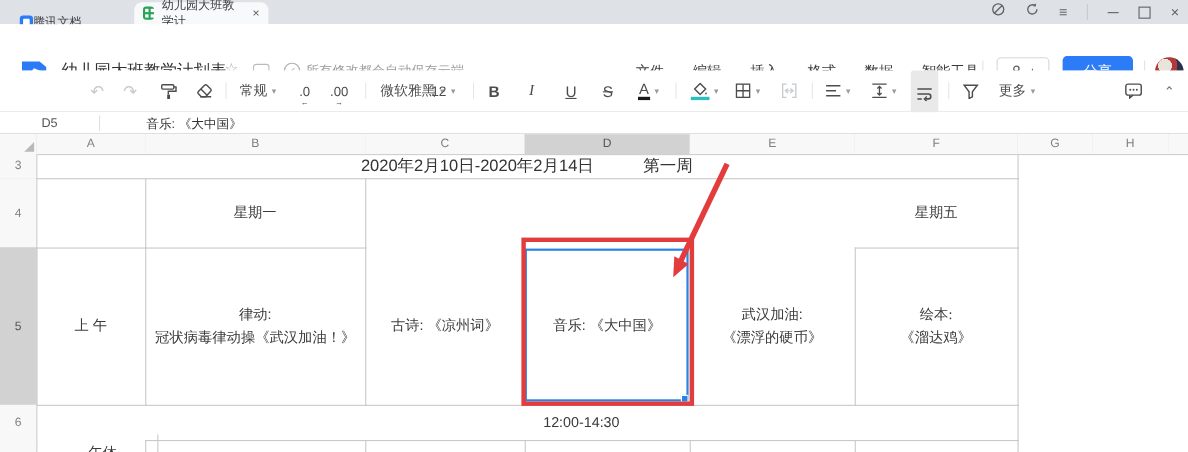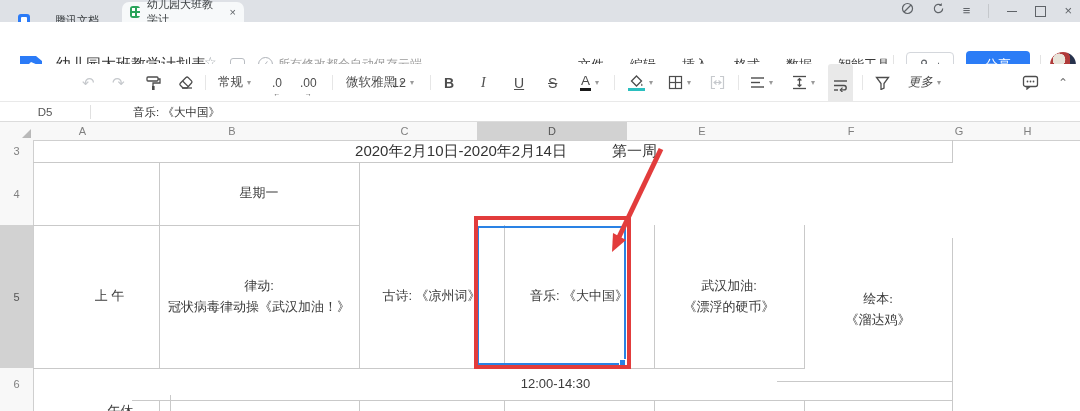--- a/index.html
+++ b/index.html
@@ -2,21 +2,21 @@
 <html><head>
 <meta charset="utf-8">
 <style>
   html,body{margin:0;padding:0;}
   body{width:1080px;height:411px;position:relative;overflow:hidden;background:#fff;
        font-family:"Liberation Sans","DejaVu Sans",sans-serif;color:#333;}
   .abs{position:absolute;box-sizing:border-box;}
   .flex{display:flex;align-items:center;}
   
   .titlebar{left:0;top:0;width:1080px;height:22px;background:#dee1e6;}
-  .tab1{left:10px;top:0;height:40px;padding:0 8px;gap:25px;font-size:11px;color:#3c4043;}
+  .tab1{left:10px;top:0;height:40px;padding:0 8px;gap:0;font-size:11px;color:#3c4043;}
   .tab2{left:122px;top:2px;width:122px;height:20px;background:#f7f9fa;border-radius:7px 7px 0 0;
         padding:0 8px;gap:7px;font-size:11px;color:#3c4043;}
   .favicon1{width:12px;height:12px;border-radius:3px;background:#2b7bf7;position:relative;}
   .favicon1::after{content:"";position:absolute;left:3px;top:3px;width:6px;height:6px;border-radius:1px;background:#fff;}
   .favicon2{width:12px;height:12px;border-radius:3px;background:#29a35a;position:relative;}
   .favicon2::after{content:"";position:absolute;left:2px;top:2px;width:8px;height:8px;
     background:
       linear-gradient(#fff,#fff) 0 0/3px 3px no-repeat,
       linear-gradient(#fff,#fff) 5px 0/3px 3px no-repeat,
       linear-gradient(#fff,#fff) 0 5px/3px 3px no-repeat,
@@ -76,21 +76,21 @@
   .chead.selcol{background:#d2d2d2;color:#555;}
   .corner{position:absolute;left:0;top:0;width:33px;height:18px;background:#f8f8f8;
           border-right:1px solid #cfcfcf;border-bottom:1px solid #cfcfcf;cursor:pointer;}
   .corner::after{content:"";position:absolute;right:2px;bottom:2px;border-style:solid;
           border-width:0 0 9px 9px;border-color:transparent transparent #b9b9b9 transparent;}
   .rhead{position:absolute;left:0;width:33px;background:#f8f8f8;border-right:1px solid #cfcfcf;
          border-bottom:1px solid #cfcfcf;font-size:11px;color:#808080;display:flex;align-items:center;justify-content:center;cursor:pointer;}
   .rhead.selrow{background:#d2d2d2;color:#555;}
   .cell{position:absolute;border-right:1px solid #c9c9c9;border-bottom:1px solid #c9c9c9;
         display:flex;align-items:center;justify-content:center;text-align:center;
-        font-size:13px;color:#3b3b3b;white-space:pre-line;line-height:1.55;cursor:cell;padding-left:27px;}
+        font-size:13px;color:#3b3b3b;white-space:pre-line;line-height:1.55;cursor:cell;}
   .titlecell{font-size:15px;color:#333;}
   
   .selbox{left:477px;top:226px;width:149px;height:139px;border:2px solid #2a82e4;pointer-events:none;}
   .fillhandle{left:619px;top:359px;width:7px;height:7px;background:#2a82e4;border:1px solid #fff;cursor:crosshair;}
   .redrect{left:474px;top:216px;width:157px;height:153px;border:4px solid #e23c3c;pointer-events:none;}
   .annsvg{left:0;top:0;width:1080px;height:411px;pointer-events:none;}
 </style>
 </head>
 <body>
 
@@ -254,21 +254,21 @@
         <path d="M9.5 8.7L7.3 10.9l2.2 2.2" fill="none" stroke="currentColor" stroke-width="1.2"></path>
         <line x1="1" y1="11" x2="5" y2="11" stroke="currentColor" stroke-width="1.4"></line>
       </svg>
   </span>
   <span class="tbsep" style="left:862px;"></span>
   <span class="tbi" style="left:875px;">
     <svg width="15" height="14" viewBox="0 0 15 14">
         <path d="M1.5 1.5h12L9 7.5v4.5l-3 1.5v-6z" fill="none" stroke="currentColor" stroke-width="1.3"></path>
       </svg>
   </span>
-  <span class="tbi" style="left:908px;font-style:italic;">
+  <span class="tbi" style="left:908px;">
     <span class="tbtext">更多</span>
       <span class="caret">▾</span>
   </span>
   <span class="tbi" style="left:1022px;">
     <svg width="17" height="15" viewBox="0 0 17 15">
         <rect x="1.5" y="1.5" width="14" height="10" rx="2" fill="none" stroke="currentColor" stroke-width="1.3"></rect>
         <path d="M5 11.5v2.5l3-2.5" fill="none" stroke="currentColor" stroke-width="1.3"></path>
         <circle cx="5.5" cy="6.5" r=".9" fill="currentColor"></circle>
         <circle cx="8.5" cy="6.5" r=".9" fill="currentColor"></circle>
         <circle cx="11.5" cy="6.5" r=".9" fill="currentColor"></circle>
@@ -298,29 +298,30 @@
   <div class="rhead" style="top:18px;height:22px;">3</div>
   <div class="rhead" style="top:40px;height:63px;">4</div>
   <div class="rhead selrow" style="top:103px;height:143px;">5</div>
   <div class="rhead" style="top:246px;height:32px;">6</div>
   <div class="rhead" style="top:278px;height:11px;border-bottom:none;"></div>
 
   <div class="cell titlecell" style="left:33px;top:18px;width:892px;height:22px;">2020年2月10日-2020年2月14日　　　第一周</div>
 
   <div class="cell" style="left:33px;top:40px;width:99px;height:63px;"></div>
   <div class="cell" style="left:132px;top:40px;width:200px;height:63px;">星期一</div>
+  <div class="cell" style="left:777px;top:40px;width:148px;height:63px;">星期五</div>
 
   <div class="cell" style="left:132px;top:103px;width:200px;height:143px;">律动:
 冠状病毒律动操《武汉加油！》</div>
   <div class="cell" style="left:33px;top:103px;width:99px;height:143px;">上 午</div>
   <div class="cell" style="left:332px;top:103px;width:145px;height:143px;">古诗: 《凉州词》</div>
   <div class="cell" style="left:477px;top:103px;width:150px;height:143px;">音乐: 《大中国》</div>
   <div class="cell" style="left:627px;top:103px;width:150px;height:143px;">武汉加油:
 《漂浮的硬币》</div>
-  <div class="cell" style="left:777px;top:116px;width:148px;height:143px;font-family:Liberation Serif, serif;">绘本:
+  <div class="cell" style="left:777px;top:103px;width:148px;height:143px;font-family:Liberation Serif, serif;">绘本:
 《溜达鸡》</div>
 
   <div class="cell" style="left:44px;top:246px;width:99px;height:32px;margin-top:27px;">午休</div>
   <div class="cell" style="left:132px;top:246px;width:793px;height:32px;">12:00-14:30</div>
 
   <div class="cell" style="left:33px;top:278px;width:99px;height:11px;border-bottom:none;"></div>
   <div class="cell" style="left:132px;top:278px;width:200px;height:11px;border-bottom:none;"></div>
   <div class="cell" style="left:332px;top:278px;width:145px;height:11px;border-bottom:none;"></div>
   <div class="cell" style="left:477px;top:278px;width:150px;height:11px;border-bottom:none;"></div>
   <div class="cell" style="left:627px;top:278px;width:150px;height:11px;border-bottom:none;"></div>

